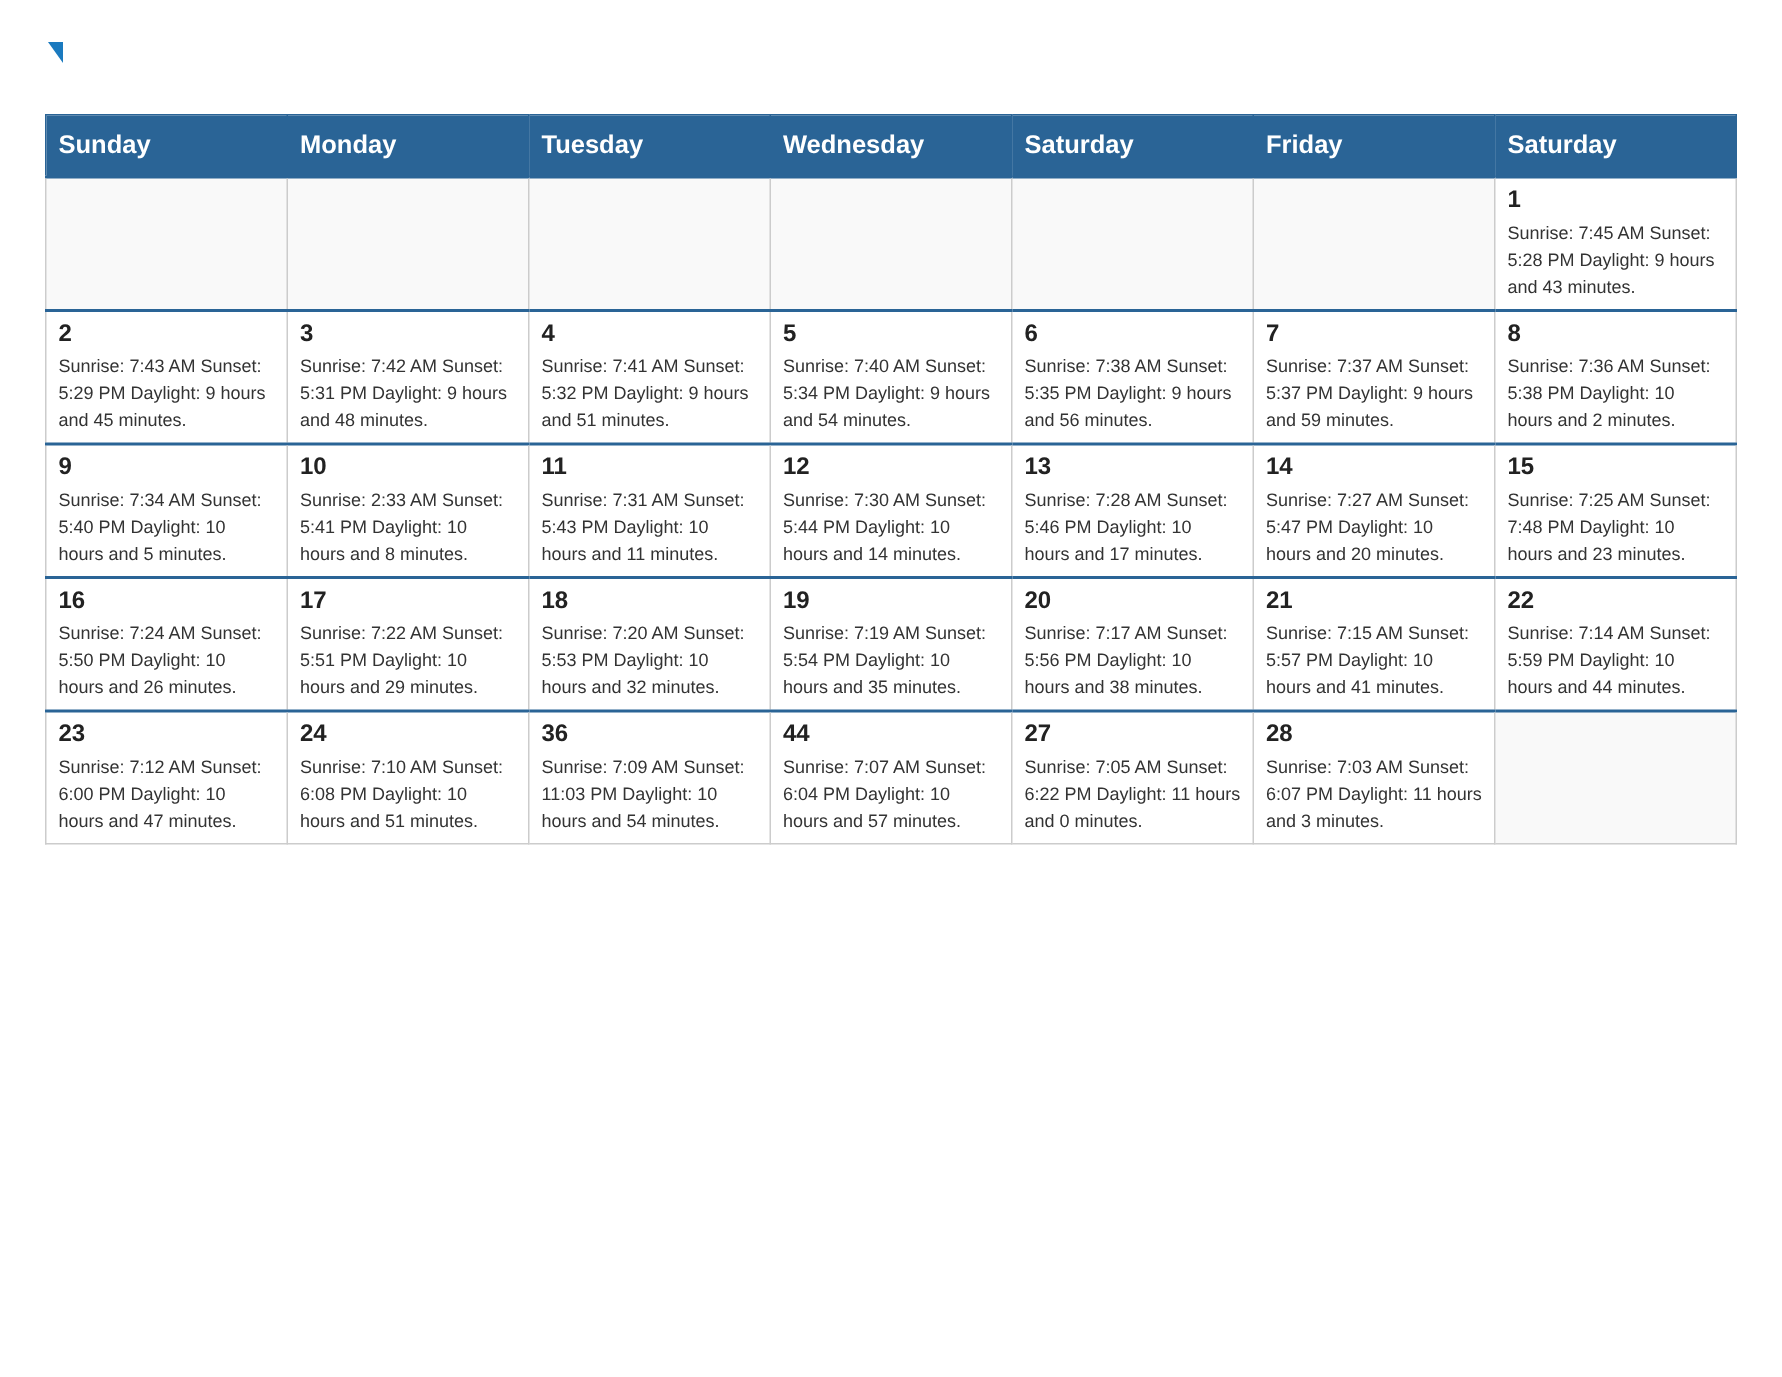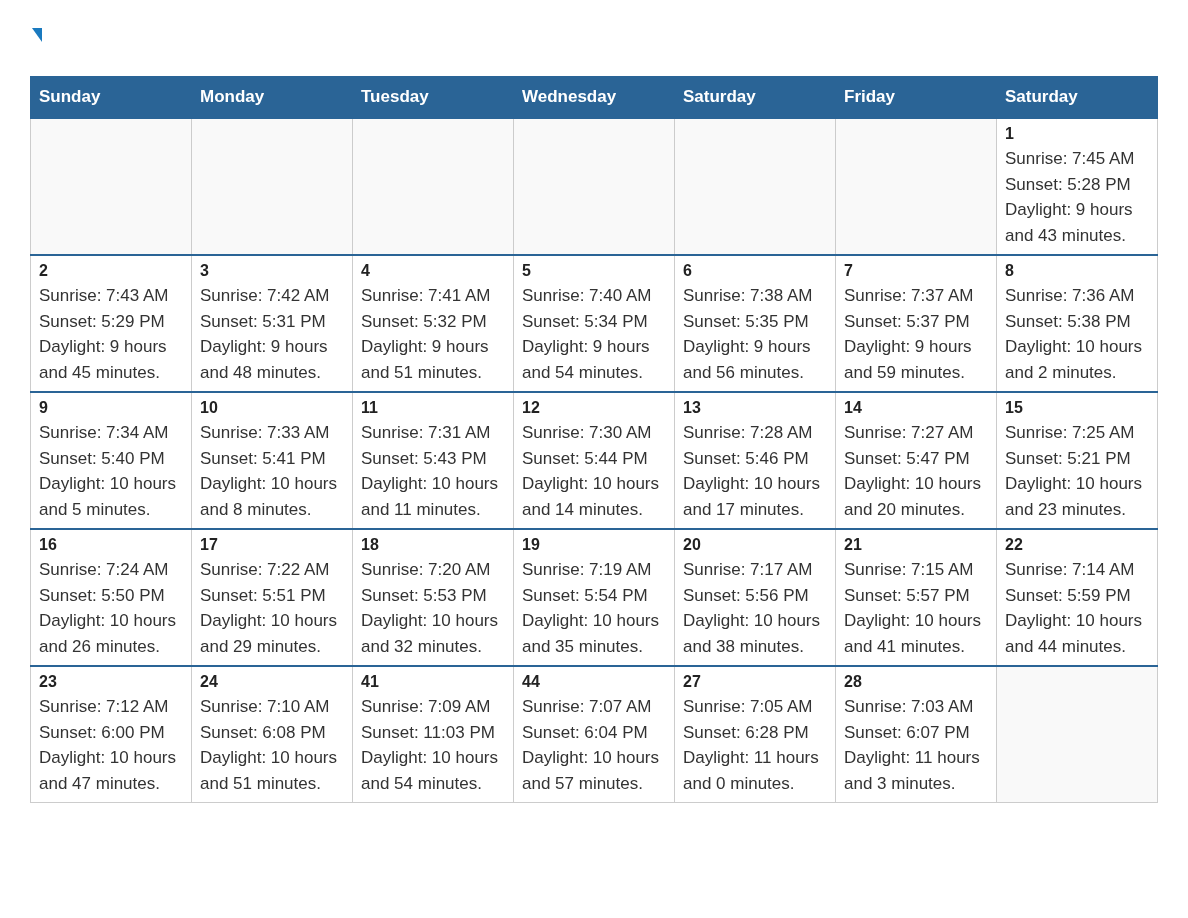--- a/index.html
+++ b/index.html
@@ -84,21 +84,21 @@
     .calendar td.empty {
       background: #f9f9f9;
     }
     .day-number {
       font-size: 16px;
       font-weight: bold;
       color: #222;
       margin-bottom: 3px;
     }
     .day-info {
-      font-size: 17px;
+      font-size: 12px;
       color: #333;
       line-height: 1.5;
     }
     .week-row td {
       border-top: 2px solid #2a6496;
     }
   </style>
 </head>
 <body>
 
@@ -190,21 +190,21 @@
       </tr>
       <tr class="week-row">
         <td>
           <div class="day-number">9</div>
           <div class="day-info">Sunrise: 7:34 AM
 Sunset: 5:40 PM
 Daylight: 10 hours and 5 minutes.</div>
         </td>
         <td>
           <div class="day-number">10</div>
-          <div class="day-info">Sunrise: 7:33 AM
+          <div class="day-info">Sunrise: 2:33 AM
 Sunset: 5:41 PM
 Daylight: 10 hours and 8 minutes.</div>
         </td>
         <td>
           <div class="day-number">11</div>
           <div class="day-info">Sunrise: 7:31 AM
 Sunset: 5:43 PM
 Daylight: 10 hours and 11 minutes.</div>
         </td>
         <td>
@@ -221,21 +221,21 @@
         </td>
         <td>
           <div class="day-number">14</div>
           <div class="day-info">Sunrise: 7:27 AM
 Sunset: 5:47 PM
 Daylight: 10 hours and 20 minutes.</div>
         </td>
         <td>
           <div class="day-number">15</div>
           <div class="day-info">Sunrise: 7:25 AM
-Sunset: 5:21 PM
+Sunset: 7:48 PM
 Daylight: 10 hours and 23 minutes.</div>
         </td>
       </tr>
       <tr class="week-row">
         <td>
           <div class="day-number">16</div>
           <div class="day-info">Sunrise: 7:24 AM
 Sunset: 5:50 PM
 Daylight: 10 hours and 26 minutes.</div>
         </td>
@@ -283,35 +283,35 @@
 Sunset: 6:00 PM
 Daylight: 10 hours and 47 minutes.</div>
         </td>
         <td>
           <div class="day-number">24</div>
           <div class="day-info">Sunrise: 7:10 AM
 Sunset: 6:08 PM
 Daylight: 10 hours and 51 minutes.</div>
         </td>
         <td>
-          <div class="day-number">41</div>
+          <div class="day-number">36</div>
           <div class="day-info">Sunrise: 7:09 AM
 Sunset: 11:03 PM
 Daylight: 10 hours and 54 minutes.</div>
         </td>
         <td>
           <div class="day-number">44</div>
           <div class="day-info">Sunrise: 7:07 AM
 Sunset: 6:04 PM
 Daylight: 10 hours and 57 minutes.</div>
         </td>
         <td>
           <div class="day-number">27</div>
           <div class="day-info">Sunrise: 7:05 AM
-Sunset: 6:28 PM
+Sunset: 6:22 PM
 Daylight: 11 hours and 0 minutes.</div>
         </td>
         <td>
           <div class="day-number">28</div>
           <div class="day-info">Sunrise: 7:03 AM
 Sunset: 6:07 PM
 Daylight: 11 hours and 3 minutes.</div>
         </td>
         <td class="empty"></td>
       </tr>

